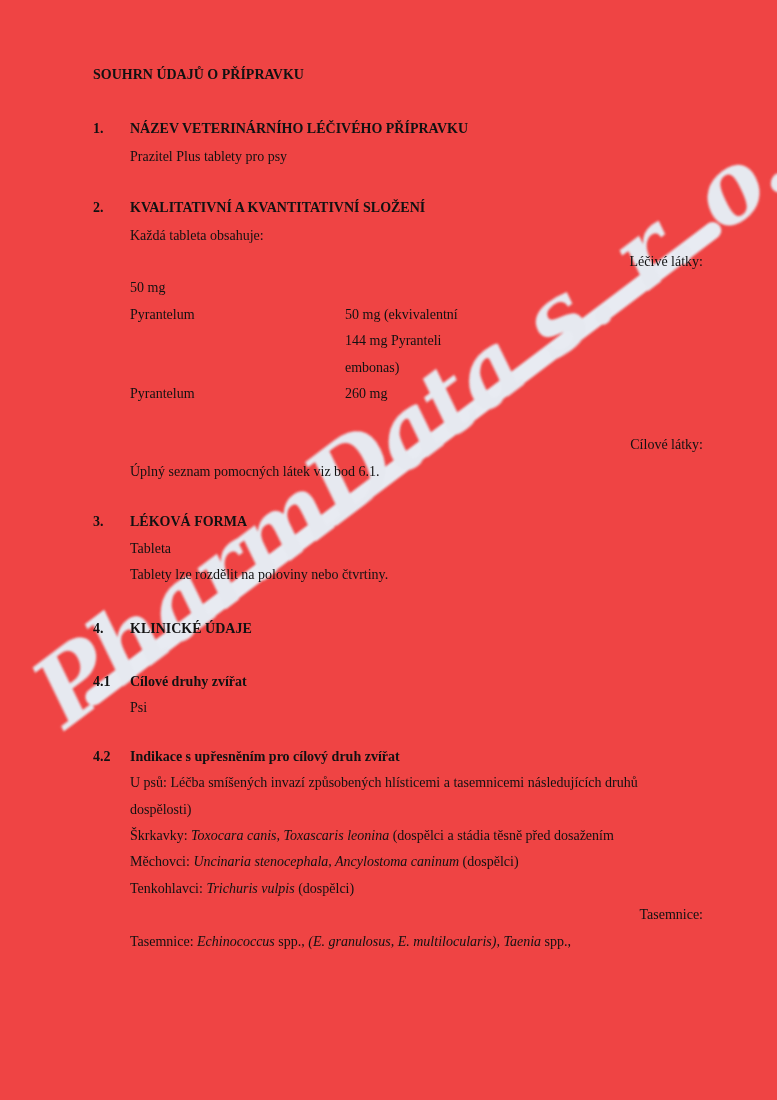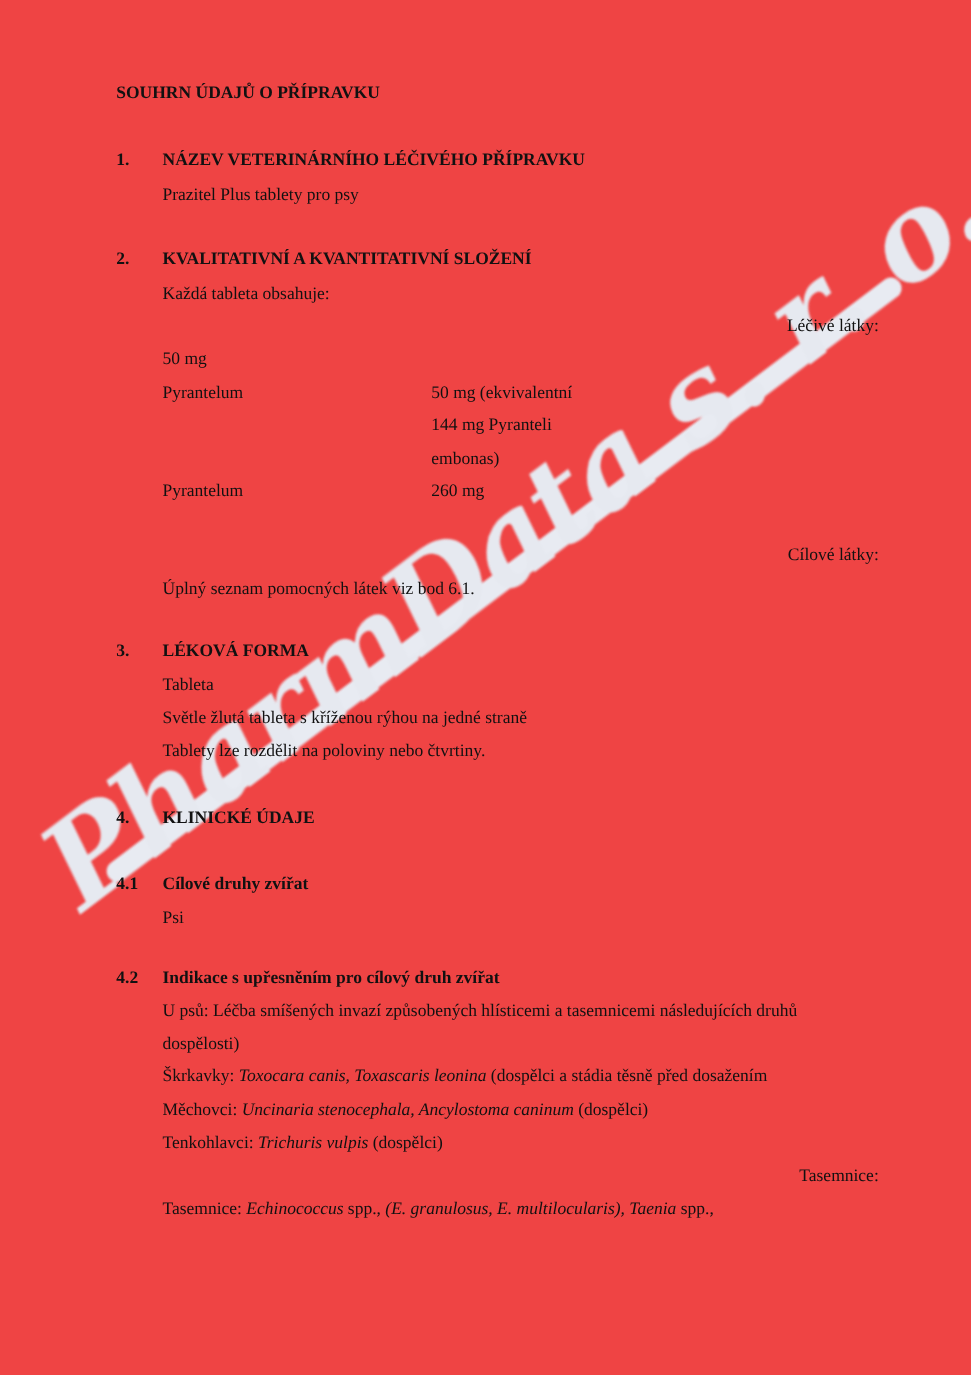--- a/index.html
+++ b/index.html
@@ -119,21 +119,20 @@
     </div>
 
     <div class="indent bold gap-25">Cílové látky:</div>
     <div class="indent">Úplný seznam pomocných látek viz bod 6.1.</div>
 
     <div class="sect gap-24">
       <span class="num">3.</span>
       <span class="head">LÉKOVÁ FORMA</span>
     </div>
     <div class="indent">Tableta</div>
-    <div class="indent">Světle žlutá tableta s kříženou rýhou na jedné straně</div>
     <div class="indent">Tablety lze rozdělit na poloviny nebo čtvrtiny.</div>
 
     <div class="sect gap-27">
       <span class="num">4.</span>
       <span class="head">KLINICKÉ ÚDAJE</span>
     </div>
 
     <div class="sect gap-27">
       <span class="num">4.1</span>
       <span class="head">Cílové druhy zvířat</span>

